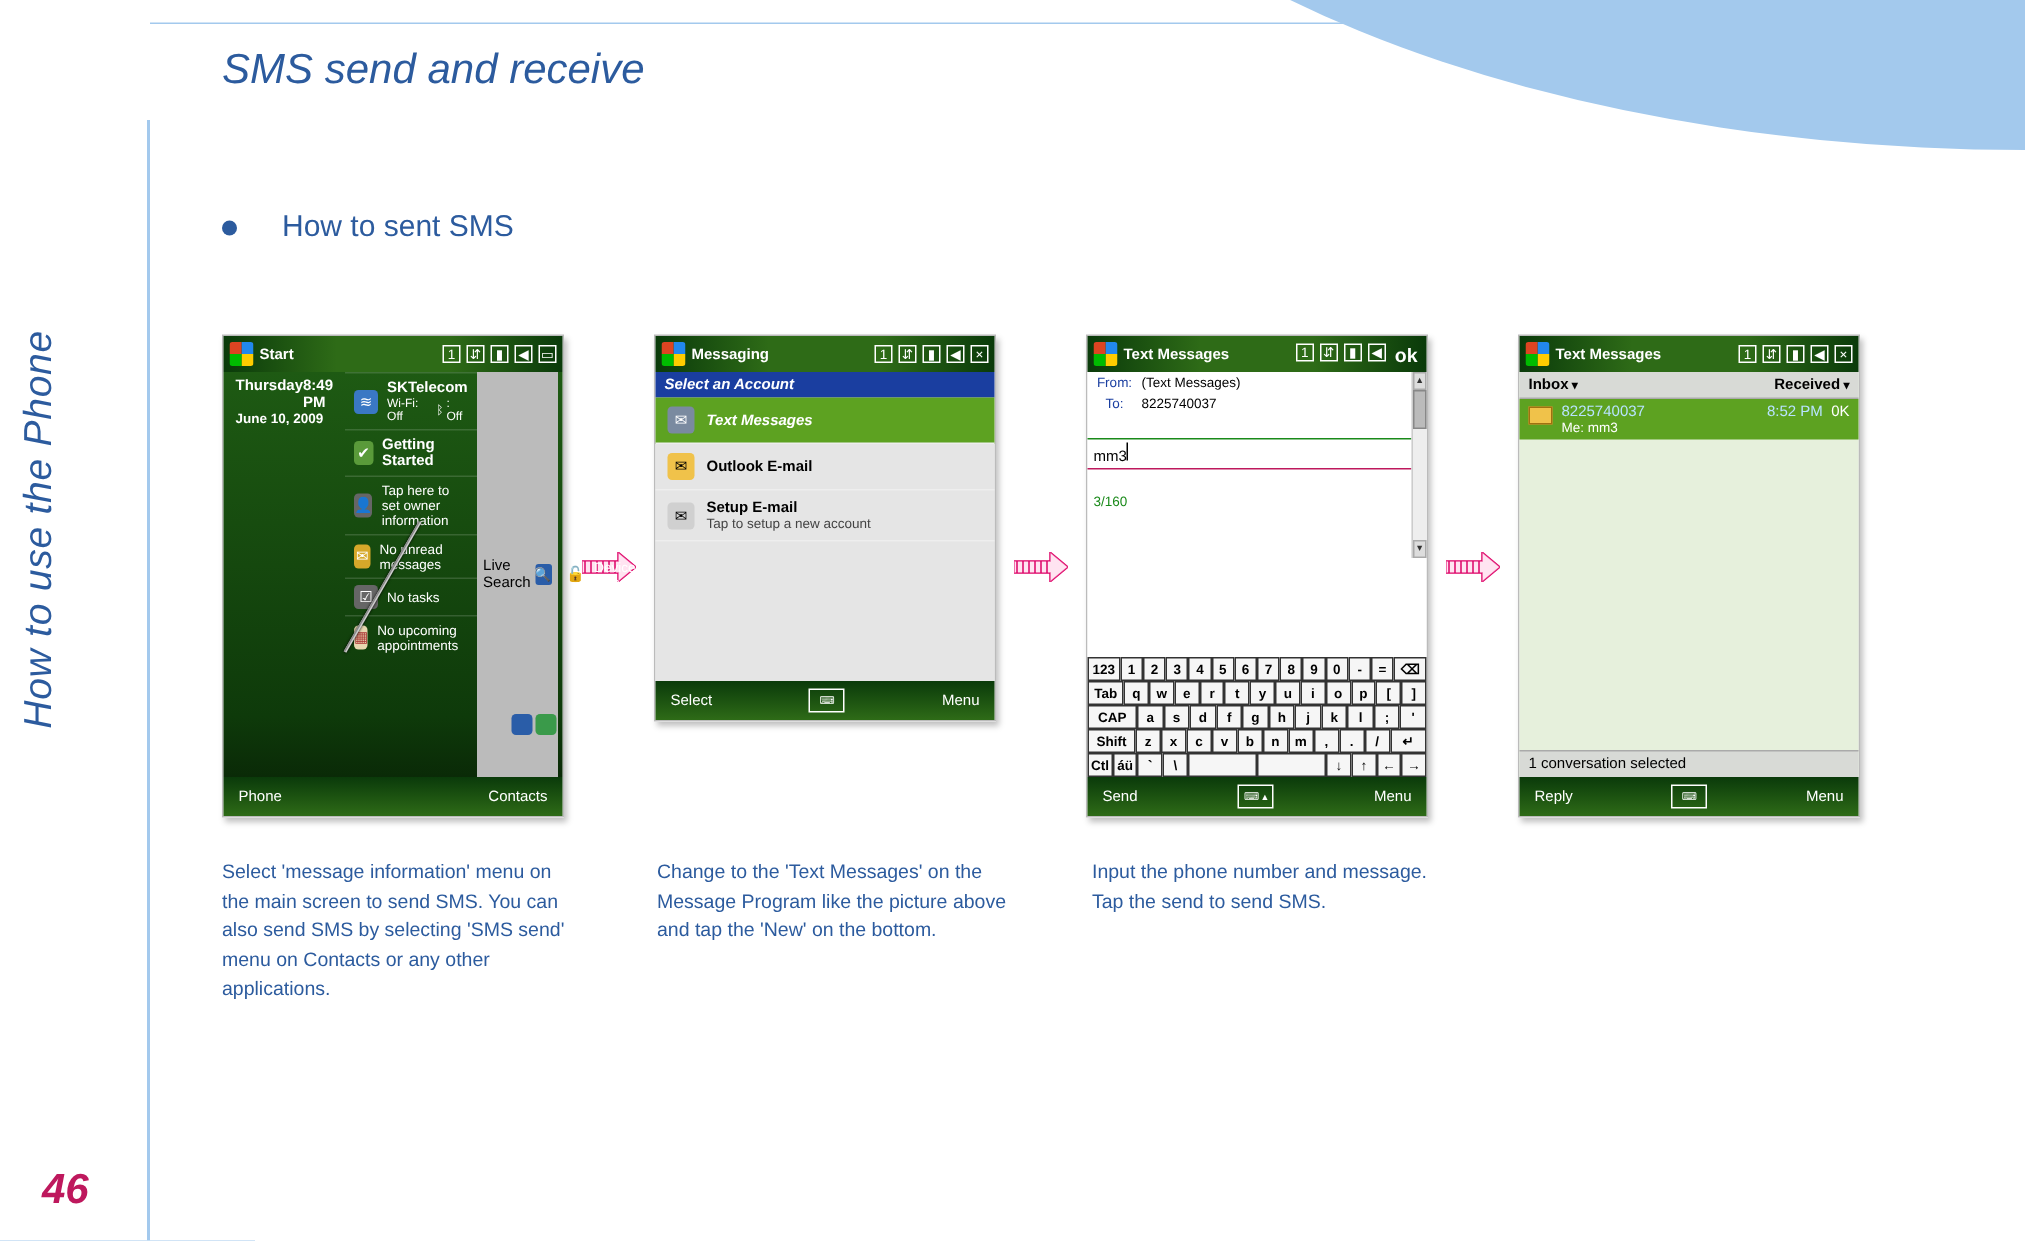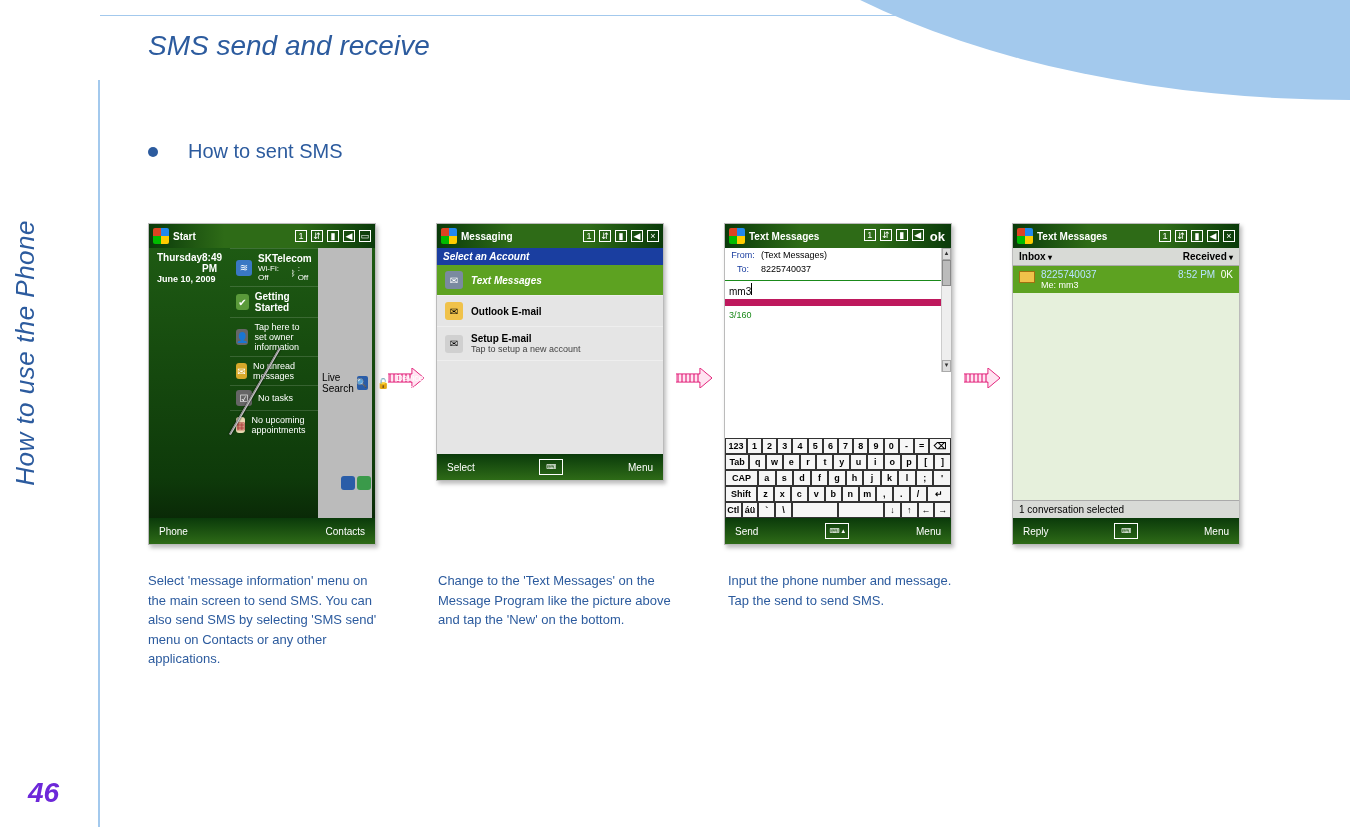--- a/index.html
+++ b/index.html
@@ -47,21 +47,21 @@
     background: #A3C9ED;
     z-index: 1;
   }
   .pagenum {
     position: absolute;
     left: 28px;
     bottom: 18px;
     font-size: 28px;
     font-weight: bold;
     font-style: italic;
-    color: #6d28d9;
+    color: #be185d;
     z-index: 3;
   }
   .side-text {
     position: absolute;
     left: 10px;
     top: 220px;
     writing-mode: vertical-rl;
     transform: rotate(180deg);
     font-size: 26px;
     font-style: italic;
@@ -186,21 +186,21 @@
     height:26px;background:linear-gradient(to bottom,#0a3a0a,#2e6b17);
     display:flex;justify-content:space-between;align-items:center;padding:0 10px;color:#fff;
   }
   .wm-softbar .kb{width:24px;height:16px;border:1px solid #fff;font-size:7px;display:inline-flex;align-items:center;justify-content:center;}
 
   
   .s3-body{height:270px;background:#fff;color:#000;display:flex;flex-direction:column;position:relative;}
   .compose-hdr{padding:2px 4px;font-size:9px;}
   .compose-hdr .lab{color:#1a3ea0;display:inline-block;width:32px;text-align:center;padding-right:4px;}
   .compose-hdr .val{color:#000;}
-  .compose-msg{border-top:1px solid #1a8a1a;border-bottom:7px solid #be185d;padding:2px 4px;margin:4px 0;min-height:16px;font-size:10px;}
+  .compose-msg{border-top:1px solid #1a8a1a;border-bottom:1px solid #be185d;padding:2px 4px;margin:16px 0;min-height:16px;font-size:10px;}
   .counter{color:#1a8a1a;font-size:9px;padding-left:4px;}
   .kbgrid{margin-top:auto;font-size:9px;color:#000;font-family:Arial;}
   .kbrow{display:flex;}
   .kcell{border:1px solid #333;background:#f6f6f6;height:16px;display:flex;align-items:center;justify-content:center;flex:1;font-weight:bold;}
   .kcell.w2{flex:2;} .kcell.w3{flex:3;} .kcell.w15{flex:1.5;}
   .scrollbar{position:absolute;right:0;top:0;width:10px;height:124px;background:#eee;border-left:1px solid #ccc;display:flex;flex-direction:column;justify-content:space-between;}
   .sb-btn{height:12px;background:#ddd;border:1px solid #aaa;font-size:7px;text-align:center;color:#333;}
   .sb-th{flex:0 0 26px;background:#bbb;border:1px solid #888;}
 
   .ok-btn{font-size:13px;font-weight:bold;padding:0 2px;}

